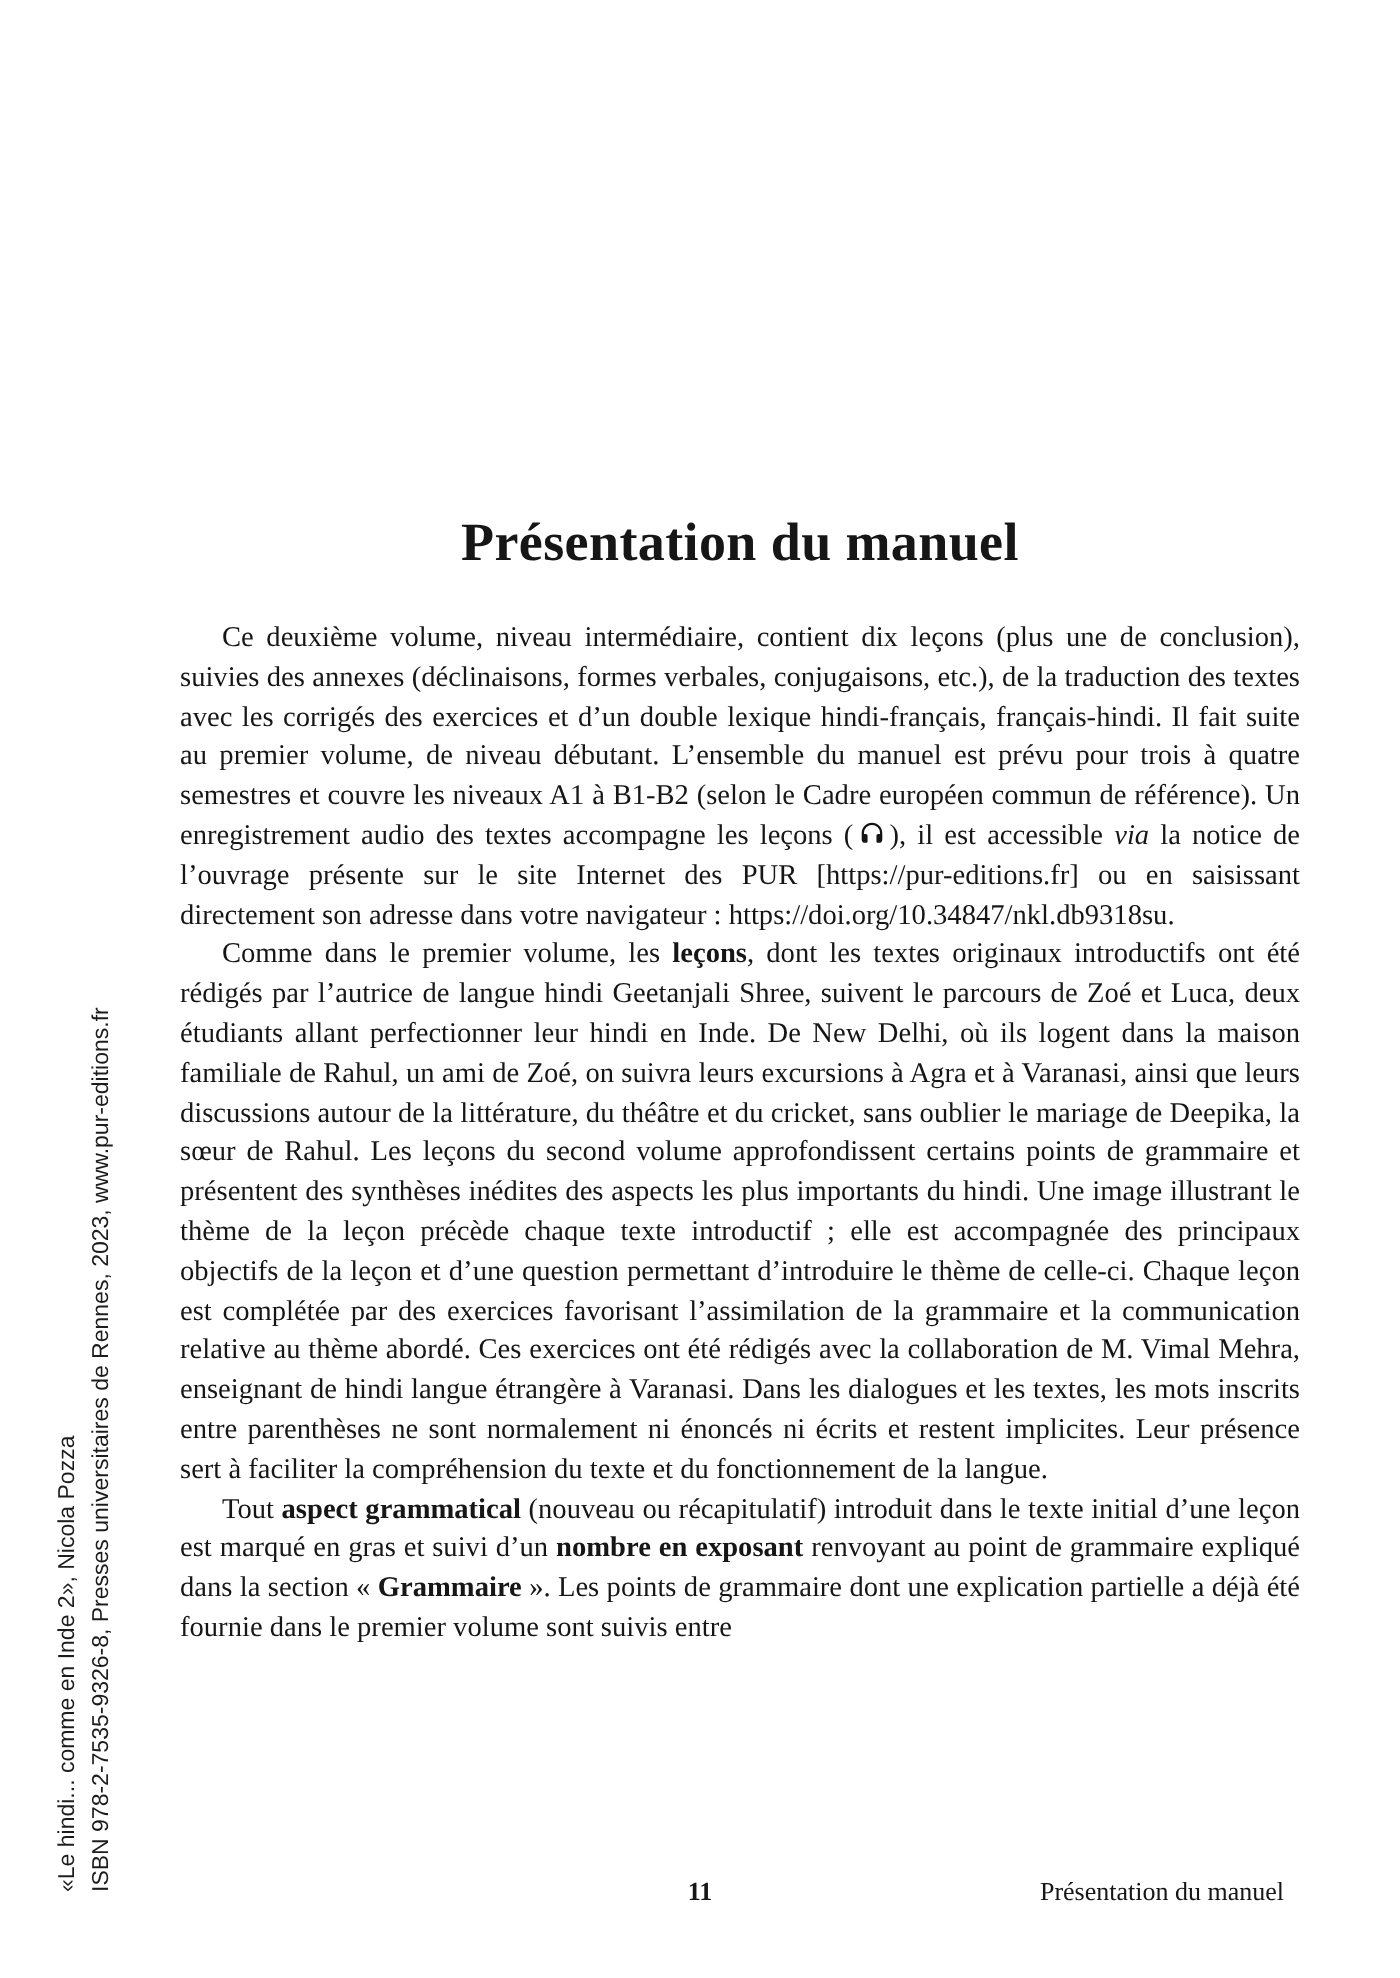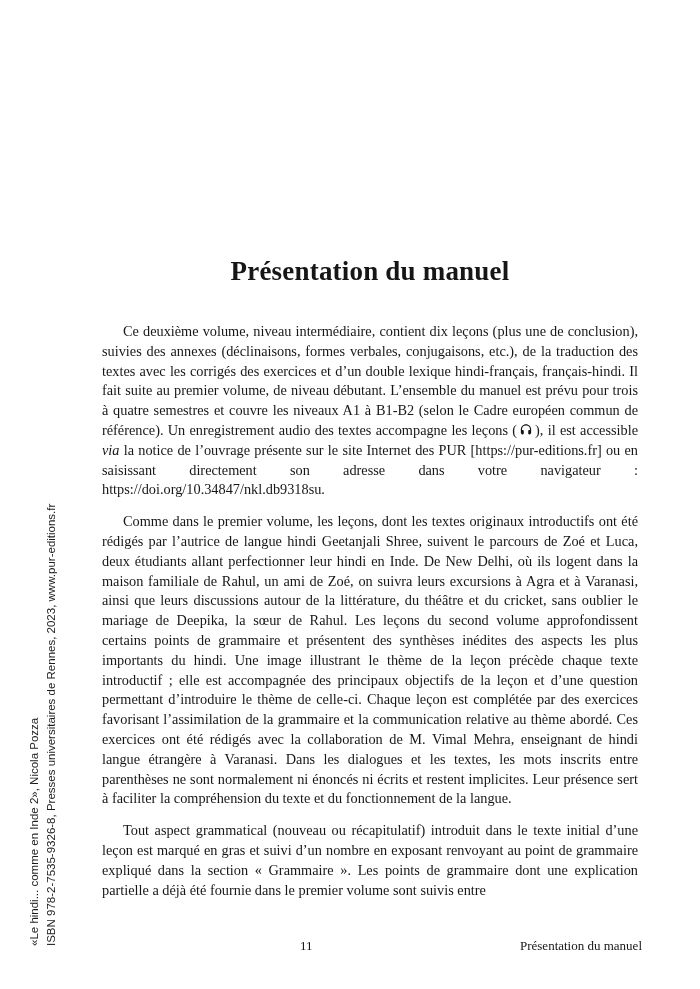--- a/index.html
+++ b/index.html
@@ -25,22 +25,22 @@
   }
   .body-text {
     position: absolute;
     left: 90px;
     top: 310px;
     width: 560px;
     font-size: 14.3px;
     line-height: 19.8px;
     text-align: justify;
   }
-  .body-text p { margin: 12px; text-indent: 21px; }
-  .bseg { font-weight: 400; }
+  .body-text p { margin: 0; text-indent: 21px; }
+  .bseg { font-weight: 700; }
   .iseg { font-style: italic; }
   .icon-wrap { display: inline-block; width: 14px; height: 13px; vertical-align: -1px; margin: 0 2px; }
   .icon-wrap svg { display: block; }
   .sidebar {
     position: absolute;
     left: 26px;
     top: 946px;
     width: 534px;
     transform: rotate(-90deg);
     transform-origin: 0 0;
@@ -54,20 +54,22 @@
     position: absolute;
     left: 90px;
     width: 560px;
     top: 938px;
     font-size: 13px;
   }
   .page-num {
     position: absolute;
     left: 210px;
     width: 100px;
+    text-align: center;
+    font-weight: bold;
   }
   .running-title {
     position: absolute;
     right: 8px;
     text-align: right;
   }
 </style>
 </head>
 <body>
 

